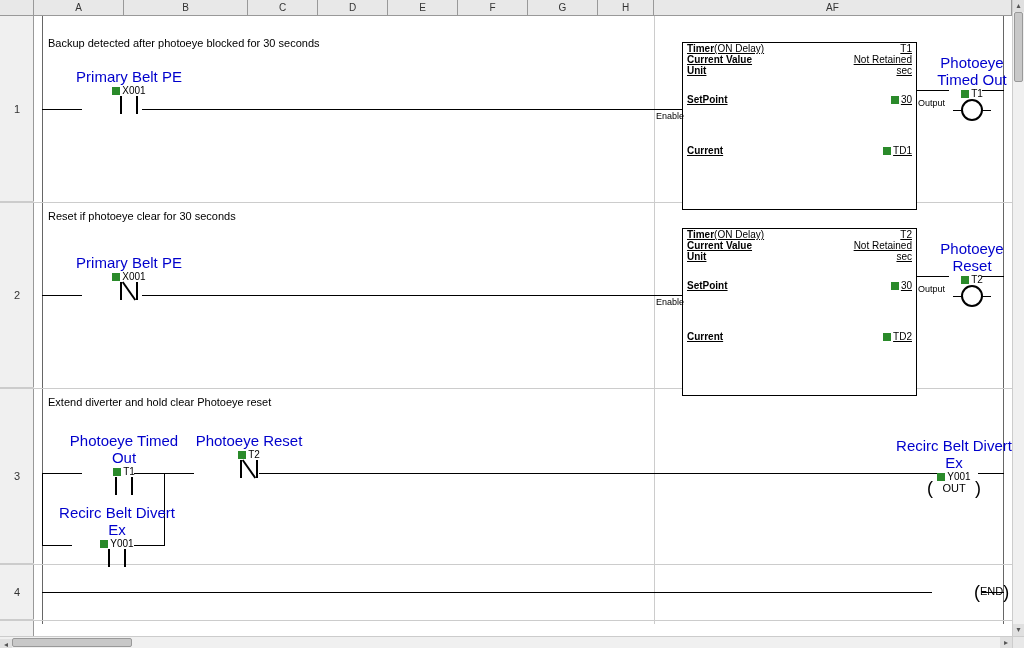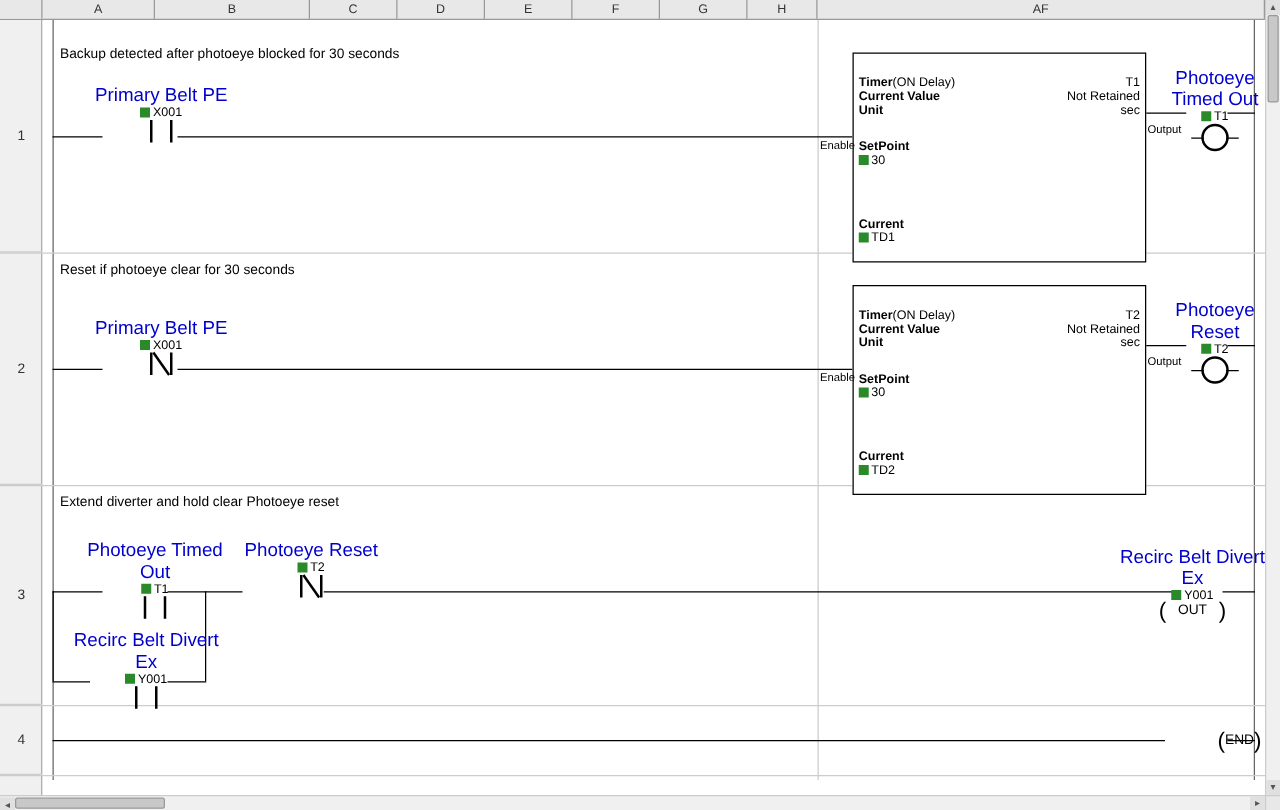--- a/index.html
+++ b/index.html
@@ -50,23 +50,23 @@
   .contact .sym .slash { position:absolute; left:3px; top:-1px; width:20px; height:20px; }
   .contact .sym .slash::after{ content:""; position:absolute; left:50%; top:50%; width:22px; height:2px; background:#000; transform:translate(-50%,-50%) rotate(55deg);}
   
   
   .coil { position:absolute; text-align:center;}
   .coil .circ { width:22px; height:22px; border:2px solid #000; border-radius:50%; margin:0 auto; background:#fff; position:relative;}
   .coil .tails::before, .coil .tails::after{ content:""; position:absolute; top:50%; width:10px; height:1px; background:#000;}
   .coil .tails::before{ left:-10px;} .coil .tails::after{ right:-10px;}
   
   
-  .timer-box { position:absolute; border:1px solid #000; background:#fff; padding:18px 4px; font-size:10px; }
+  .timer-box { position:absolute; border:1px solid #000; background:#fff; padding:0 4px; font-size:10px;text-decoration:underline; }
   .timer-box .row { display:flex; justify-content:space-between; }
-  .timer-box .field { margin-top:18px;flex-direction:column; }
+  .timer-box .field { margin-top:18px; }
   .out-lbl { position:absolute; font-size:9px; color:#000;}
   .en-lbl { position:absolute; font-size:9px; color:#000;}
   
   .end-sym { position:absolute; font-size:11px;}
   .end-sym .paren { font-size:18px; vertical-align:middle;}
 </style>
 </head>
 <body>
 
 <div class="app">

